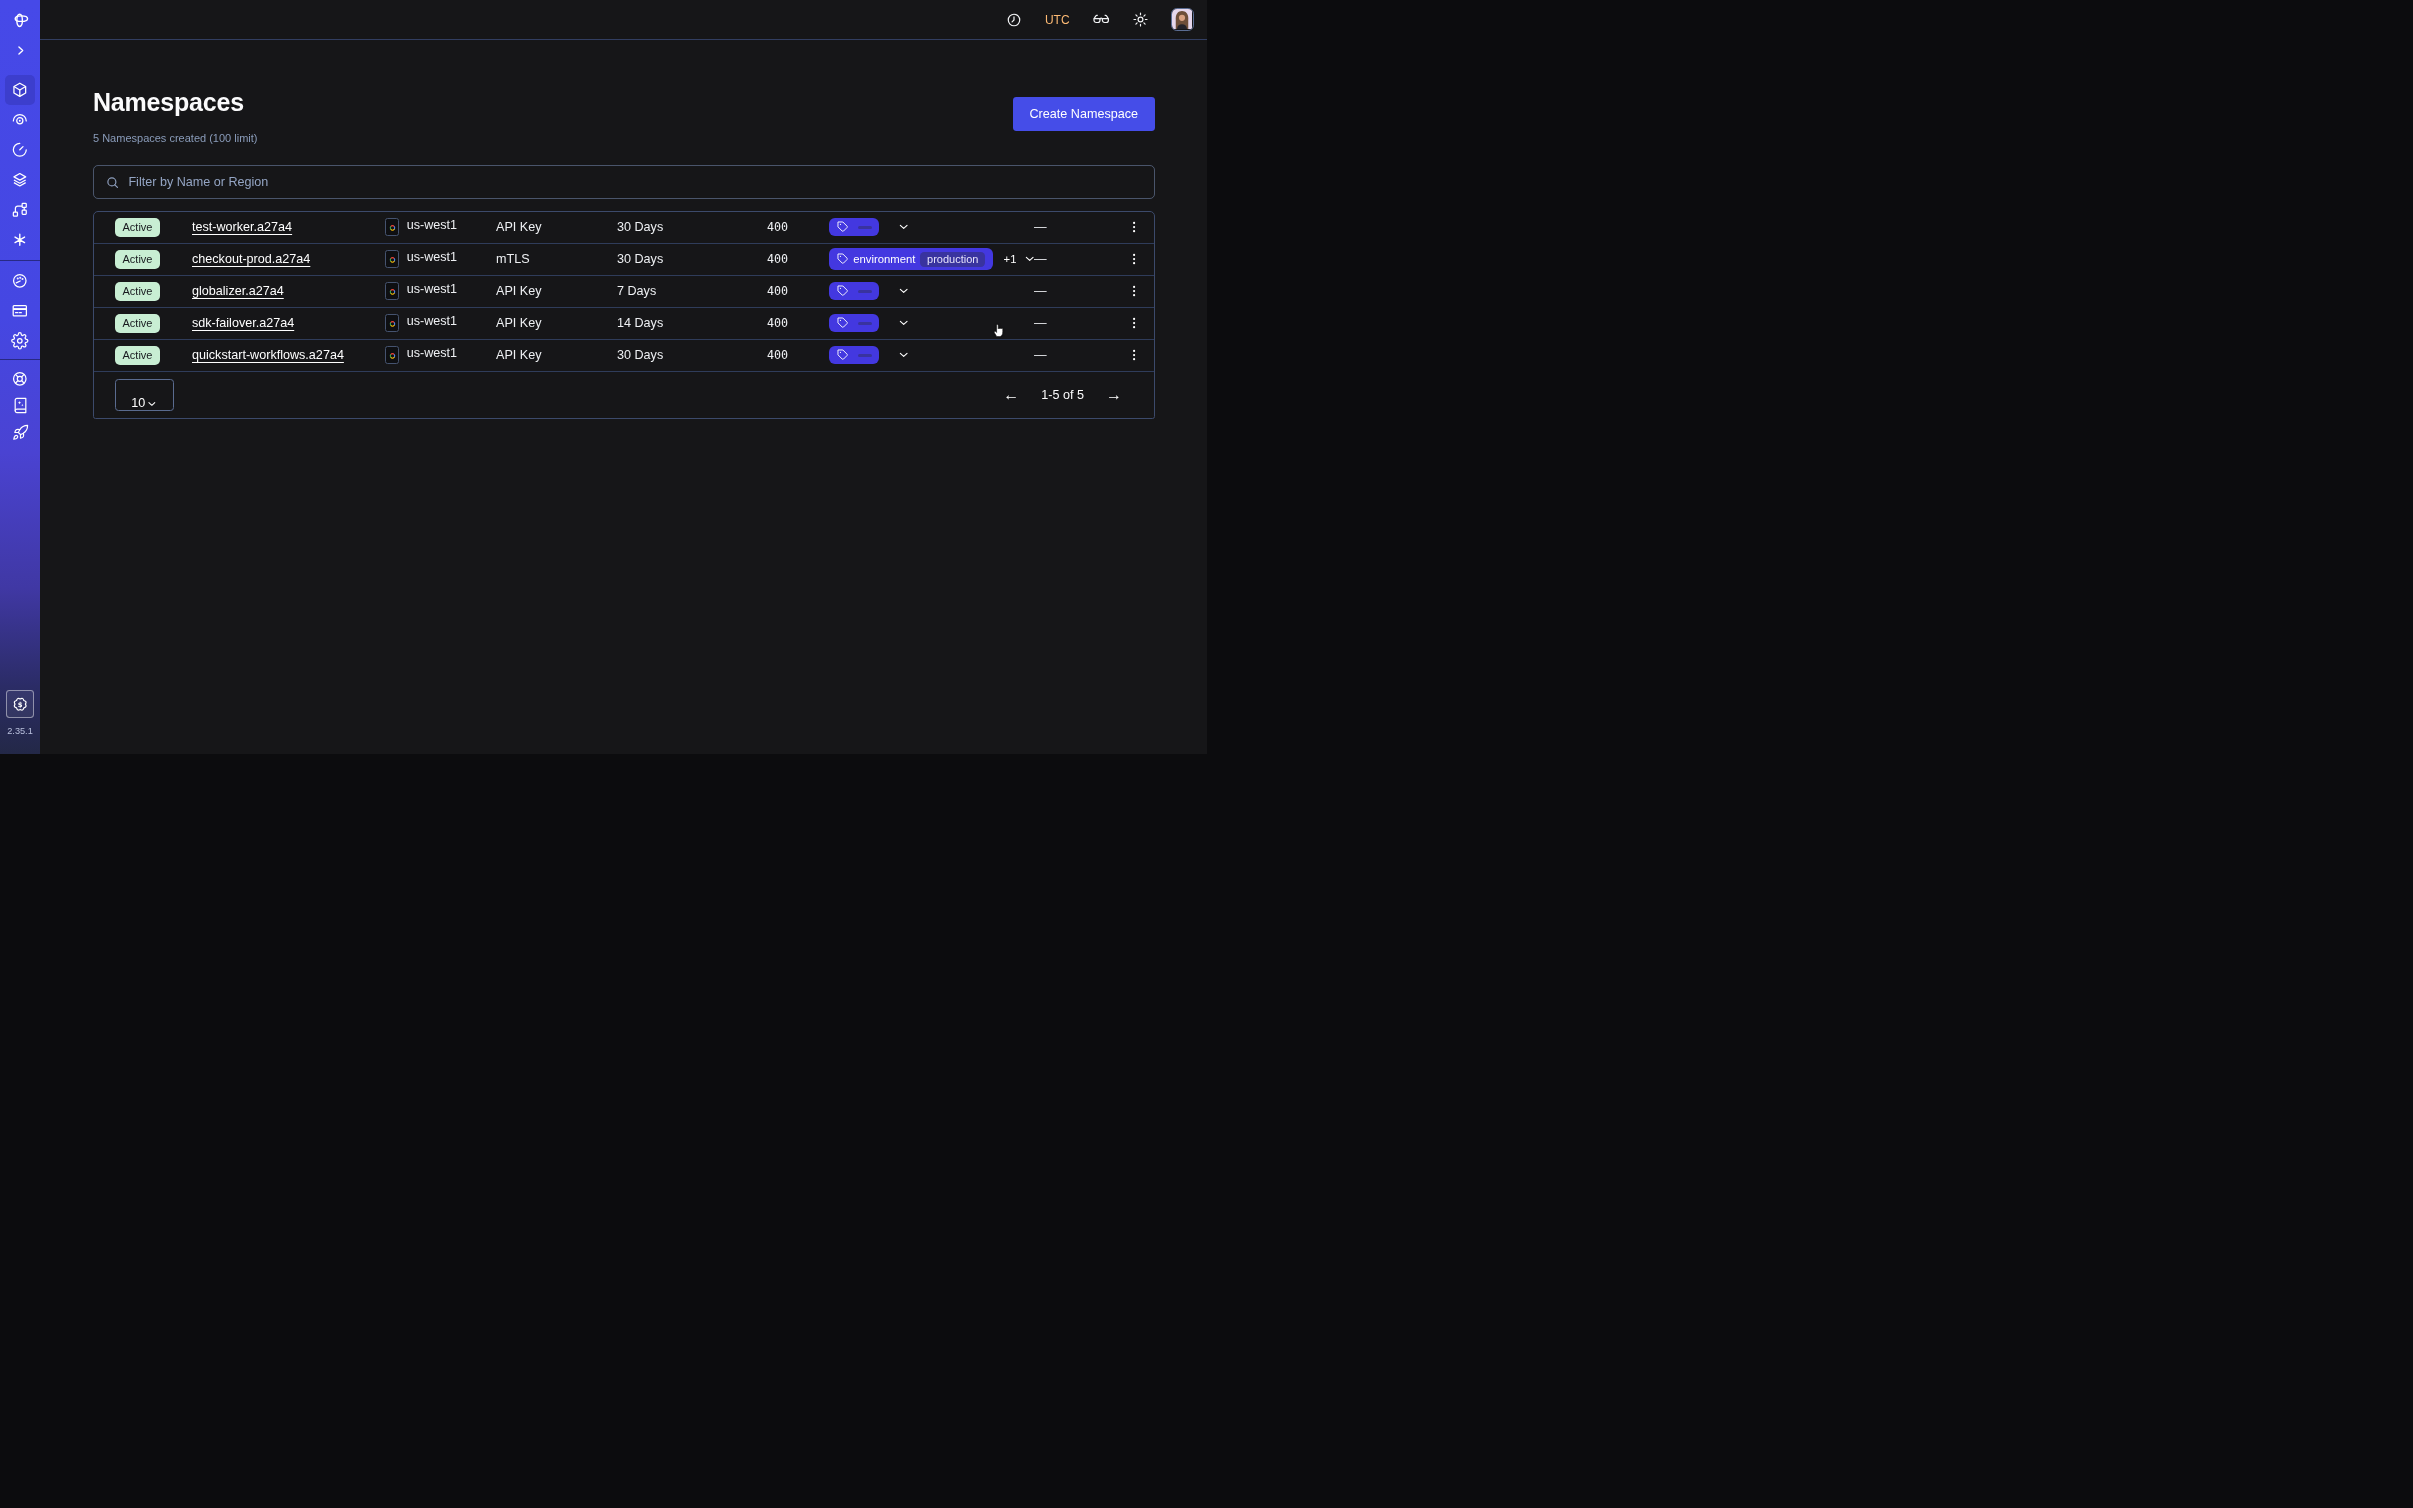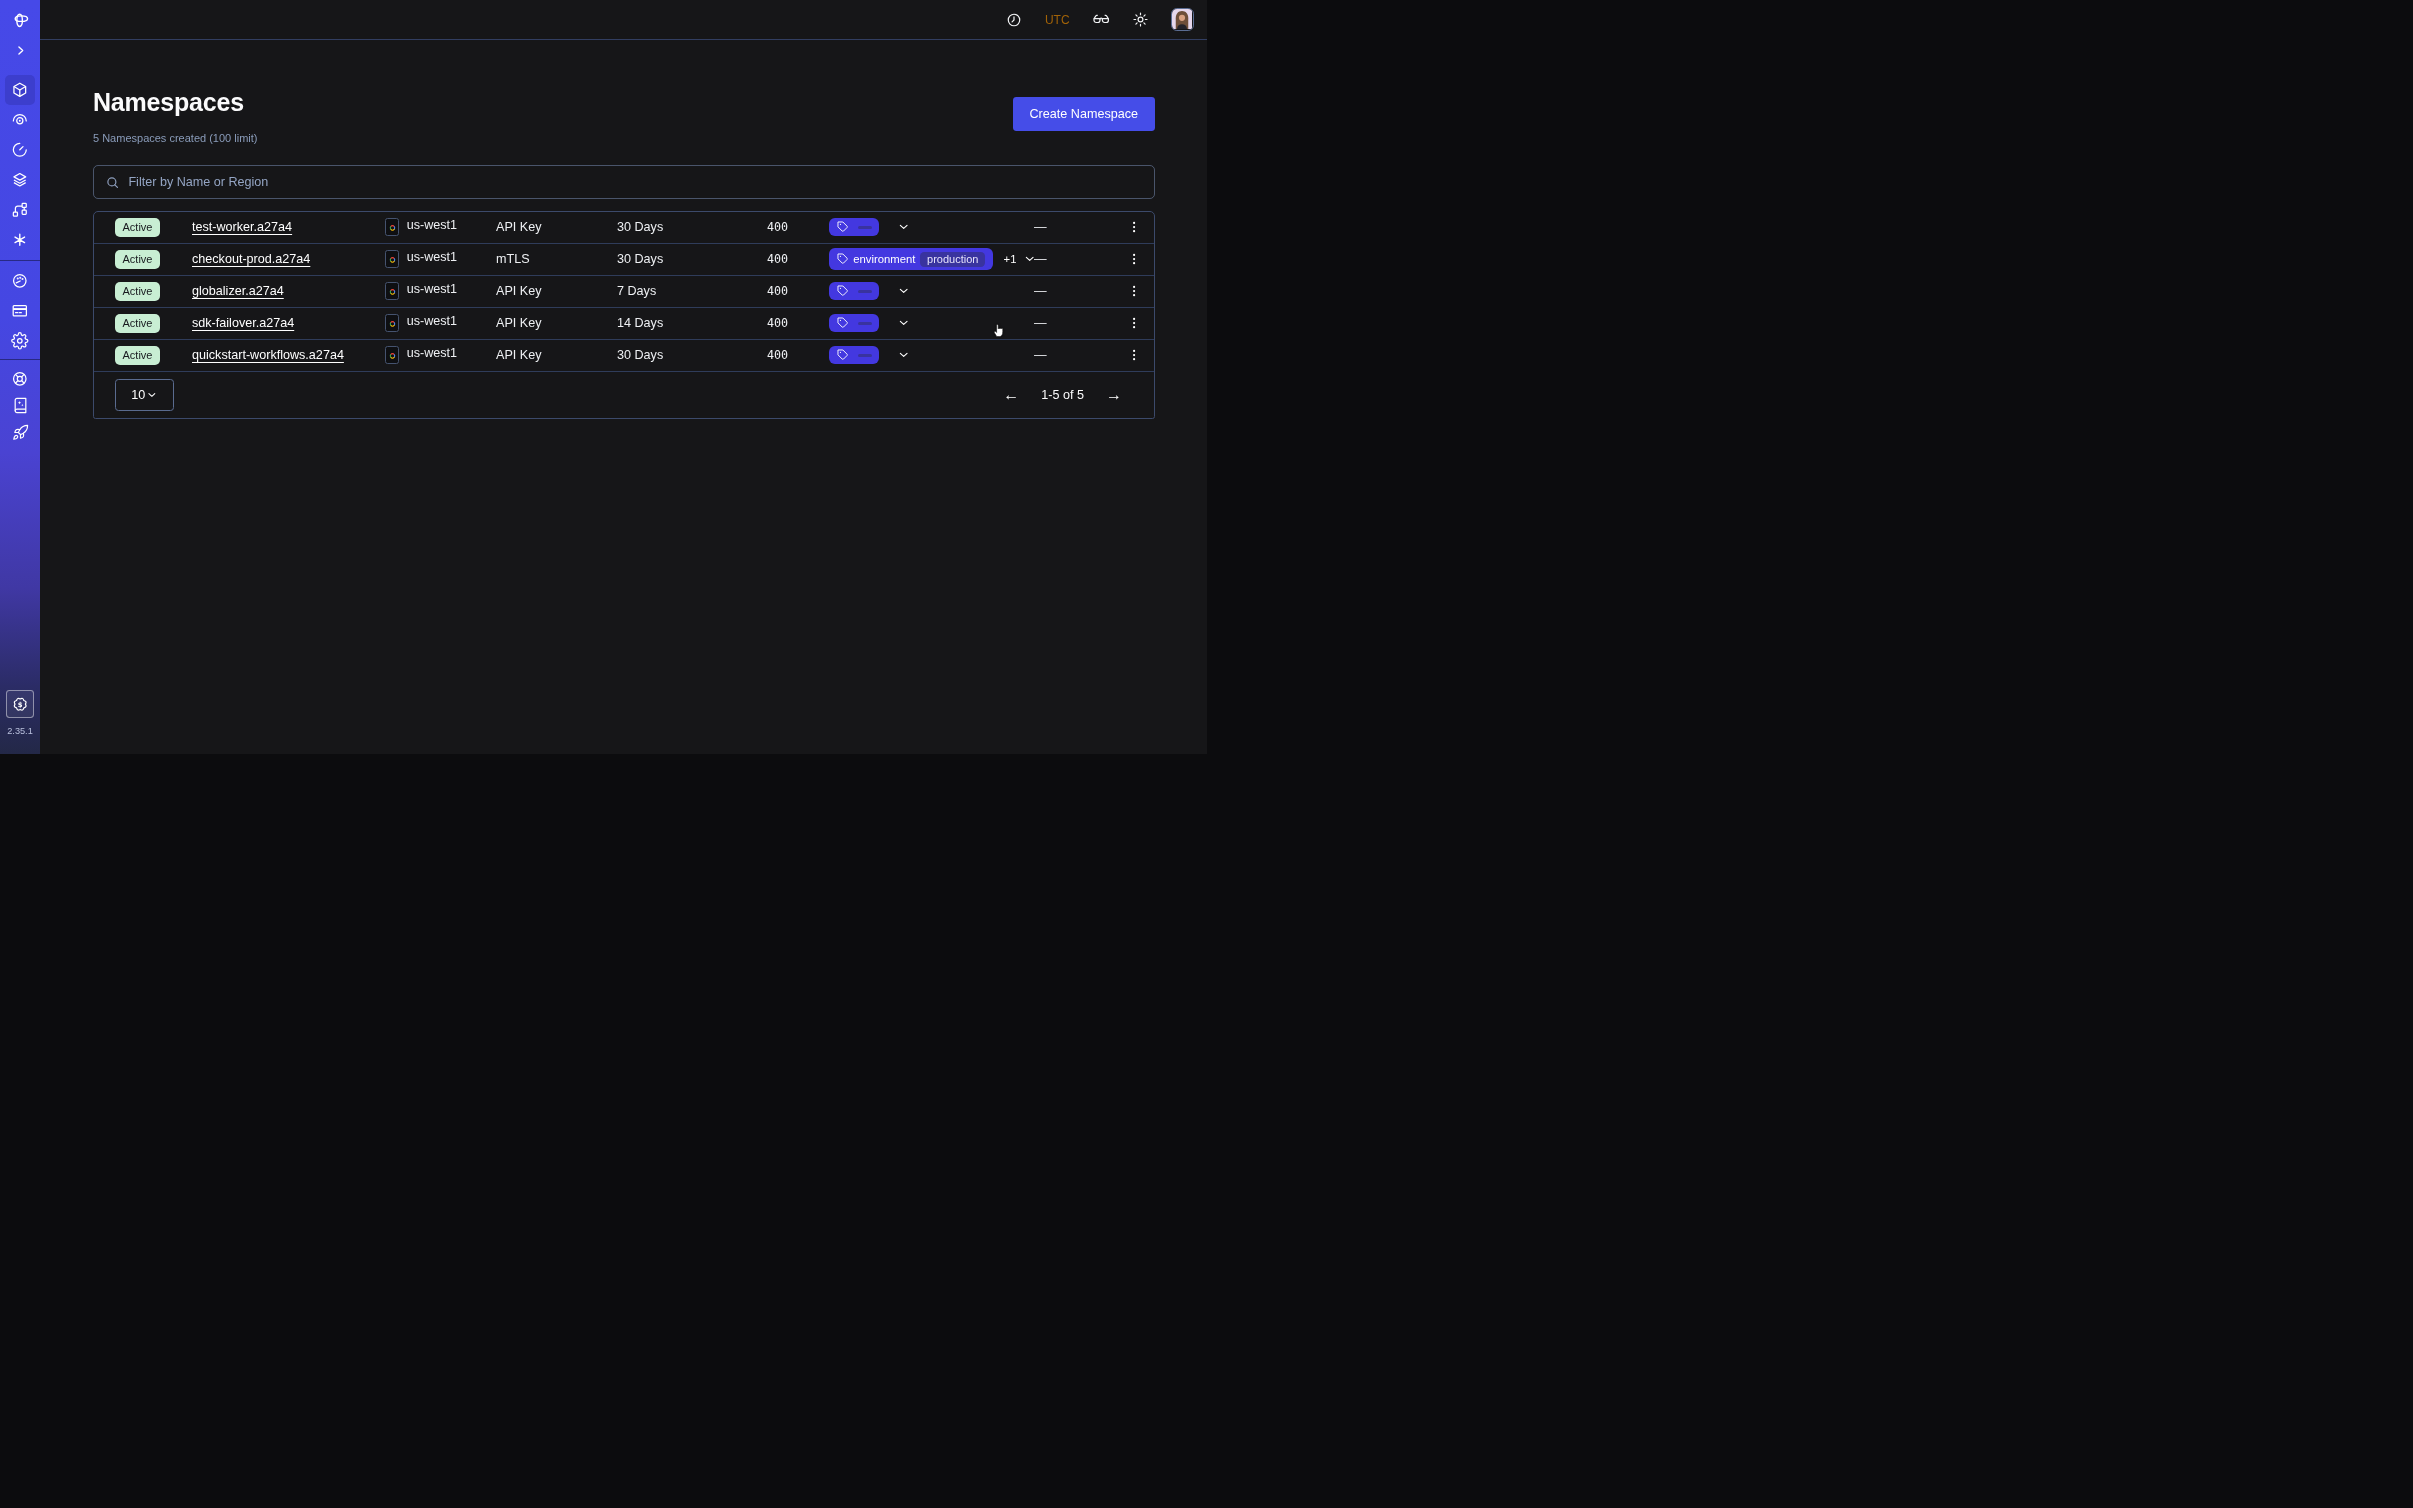--- a/index.html
+++ b/index.html
@@ -25,21 +25,21 @@
   .sb-usage { width:28.5px; height:28.5px; border:0.8px solid rgba(255,255,255,.45); border-radius:3.4px;
     display:flex; align-items:center; justify-content:center; color:#fff; cursor:pointer; background:rgba(255,255,255,.06); }
   .sb-version { font-size:9.2px; color:#b9c0dd; margin-top:7.5px; margin-bottom:18.4px; }
 
   
   .topbar {
     position:absolute; left:40px; top:0; right:0; height:40px; background:#161618;
     border-bottom:0.8px solid #323e61; display:flex; align-items:center; justify-content:flex-end;
     gap:22px; padding-right:13.4px; z-index:4;
   }
-  .tz { display:flex; align-items:center; gap:23px; color:#a16207; font-size:12px; cursor:pointer; }
+  .tz { display:flex; align-items:center; gap:23px; color:#fdba74; font-size:12px; cursor:pointer; }
   .icon-btn { color:#f2f3f5; display:flex; align-items:center; justify-content:center; cursor:pointer; }
   .avatar { width:22.6px; height:22.6px; border-radius:5.9px; border:1.3px solid #5b6d93; overflow:hidden; cursor:pointer; }
 
   
   .main { position:absolute; left:40px; top:41px; right:0; bottom:0; padding:0 52px 0 53px; }
   .page-head { display:flex; justify-content:space-between; align-items:flex-start; margin-top:45px; }
   .page-title { font-size:25px; font-weight:600; letter-spacing:-0.2px; line-height:32px; color:#fbfbfc; }
   .page-sub { font-size:11px; color:#8a9cba; margin-top:14px; }
   .create-btn {
     margin-top:11px; background:#454de8; color:#fff; font-size:12.6px; font-weight:500;
@@ -83,21 +83,21 @@
   .tag-val { background:#39339f; border-radius:4.2px; padding:1.7px 6.7px; font-size:11px; color:#e4e1fa; }
   .tag-more { display:flex; align-items:center; gap:6.7px; margin-left:11px; cursor:pointer; }
   .tag-more span { font-size:11.3px; color:#fff; }
   .export-cell { display:flex; align-items:center; justify-content:space-between; padding-right:10px; }
   .dash { color:#e8eaee; font-size:12.6px; }
   .kebab { width:20px; height:20px; display:flex; align-items:center; justify-content:center; cursor:pointer; color:#fff; }
 
   
   .t-footer { height:46px; display:flex; align-items:center; padding:0 32px 0 21px; }
   .page-size { width:59px; height:32px; border:0.8px solid #5a6b8f; border-radius:3.4px; background:transparent;
-    display:flex; align-items:center; justify-content:center; gap:1px; color:#fff; font-size:12.6px; cursor:pointer; }
+    display:flex; align-items:flex-end; justify-content:center; gap:1px; color:#fff; font-size:12.6px; cursor:pointer; }
   .pager { margin-left:auto; display:flex; align-items:center; gap:22px; }
   .pg-arrow { font-size:16px; color:#fff; cursor:pointer; line-height:1; }
   .pg-range { font-size:12.6px; color:#fbfbfc; }
 
   .cursor { position:absolute; left:991px; top:321px; z-index:30; pointer-events:none;
     filter:drop-shadow(0 0.8px 1.3px rgba(0,0,0,.6)); }
 </style>
 </head>
 <body>
 

